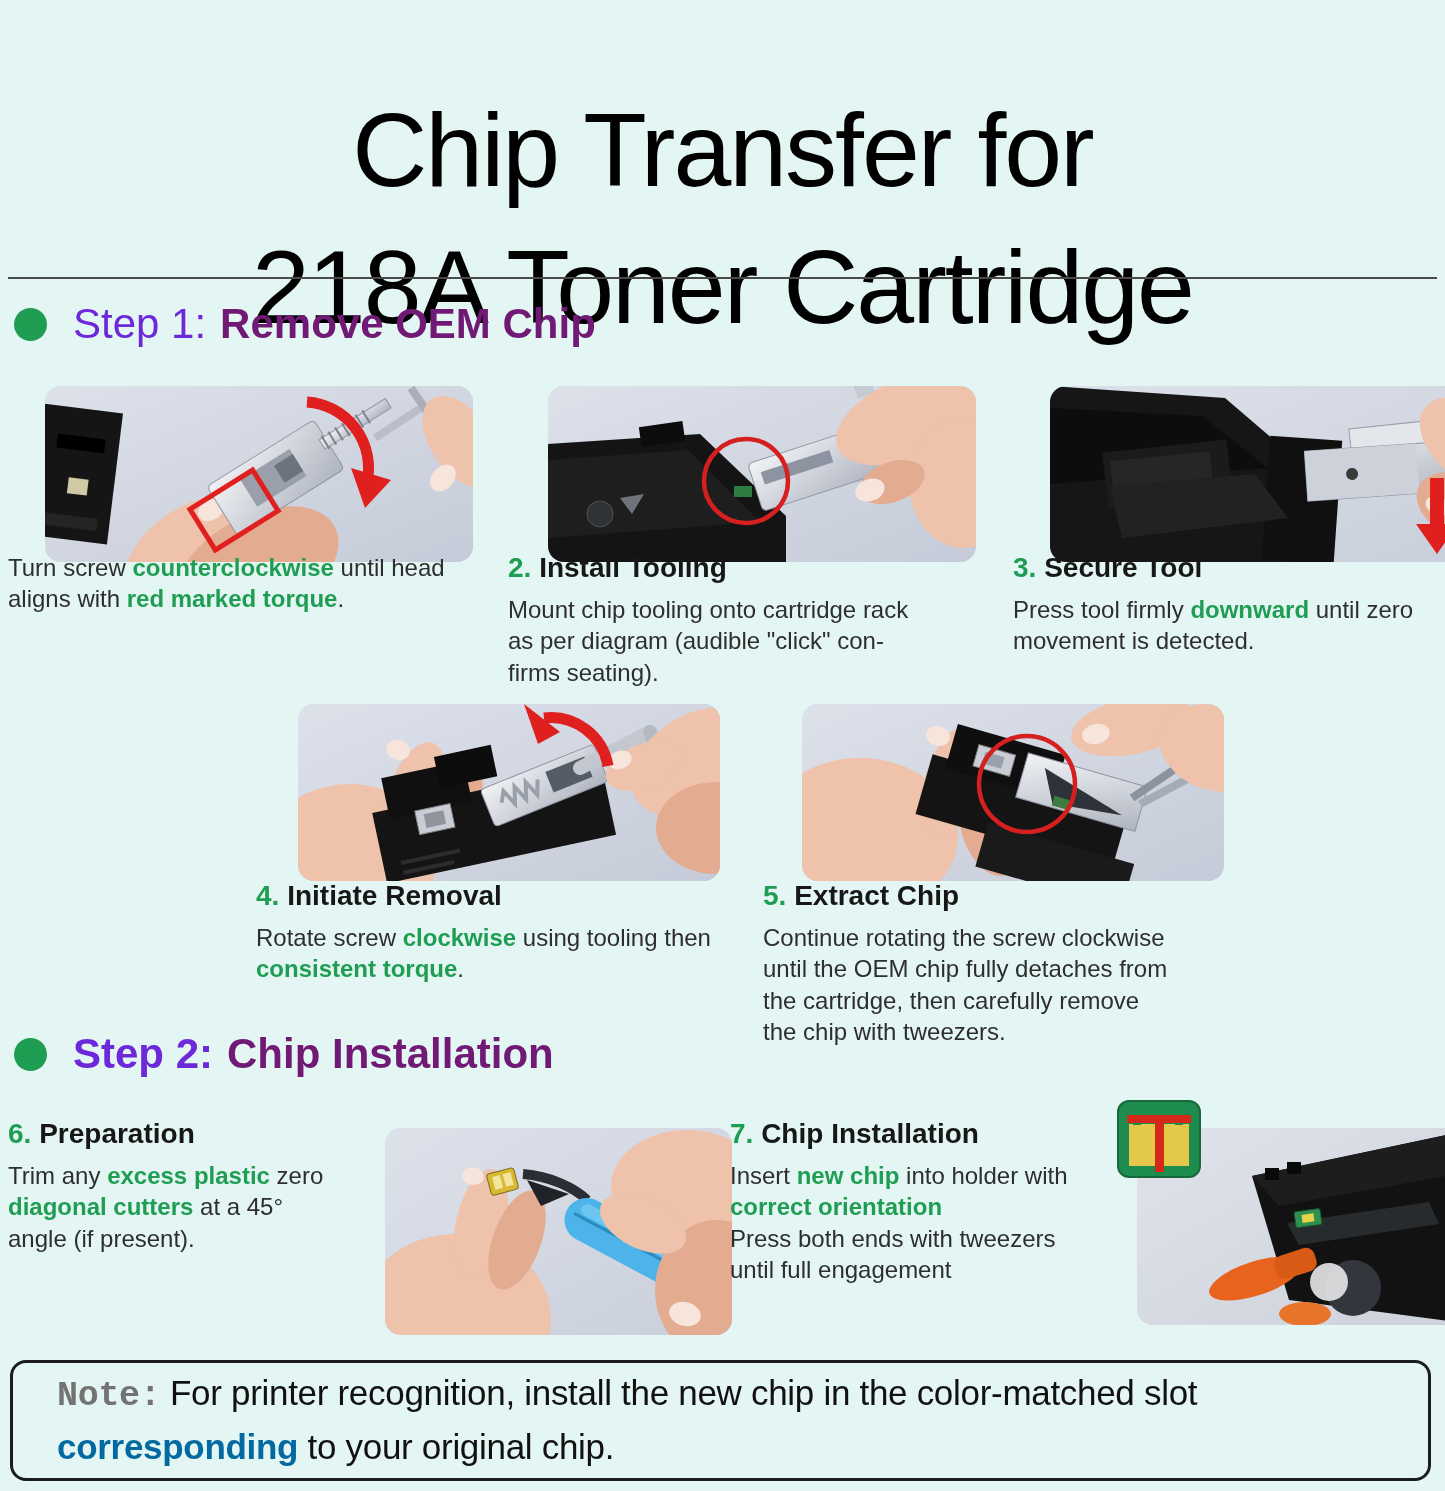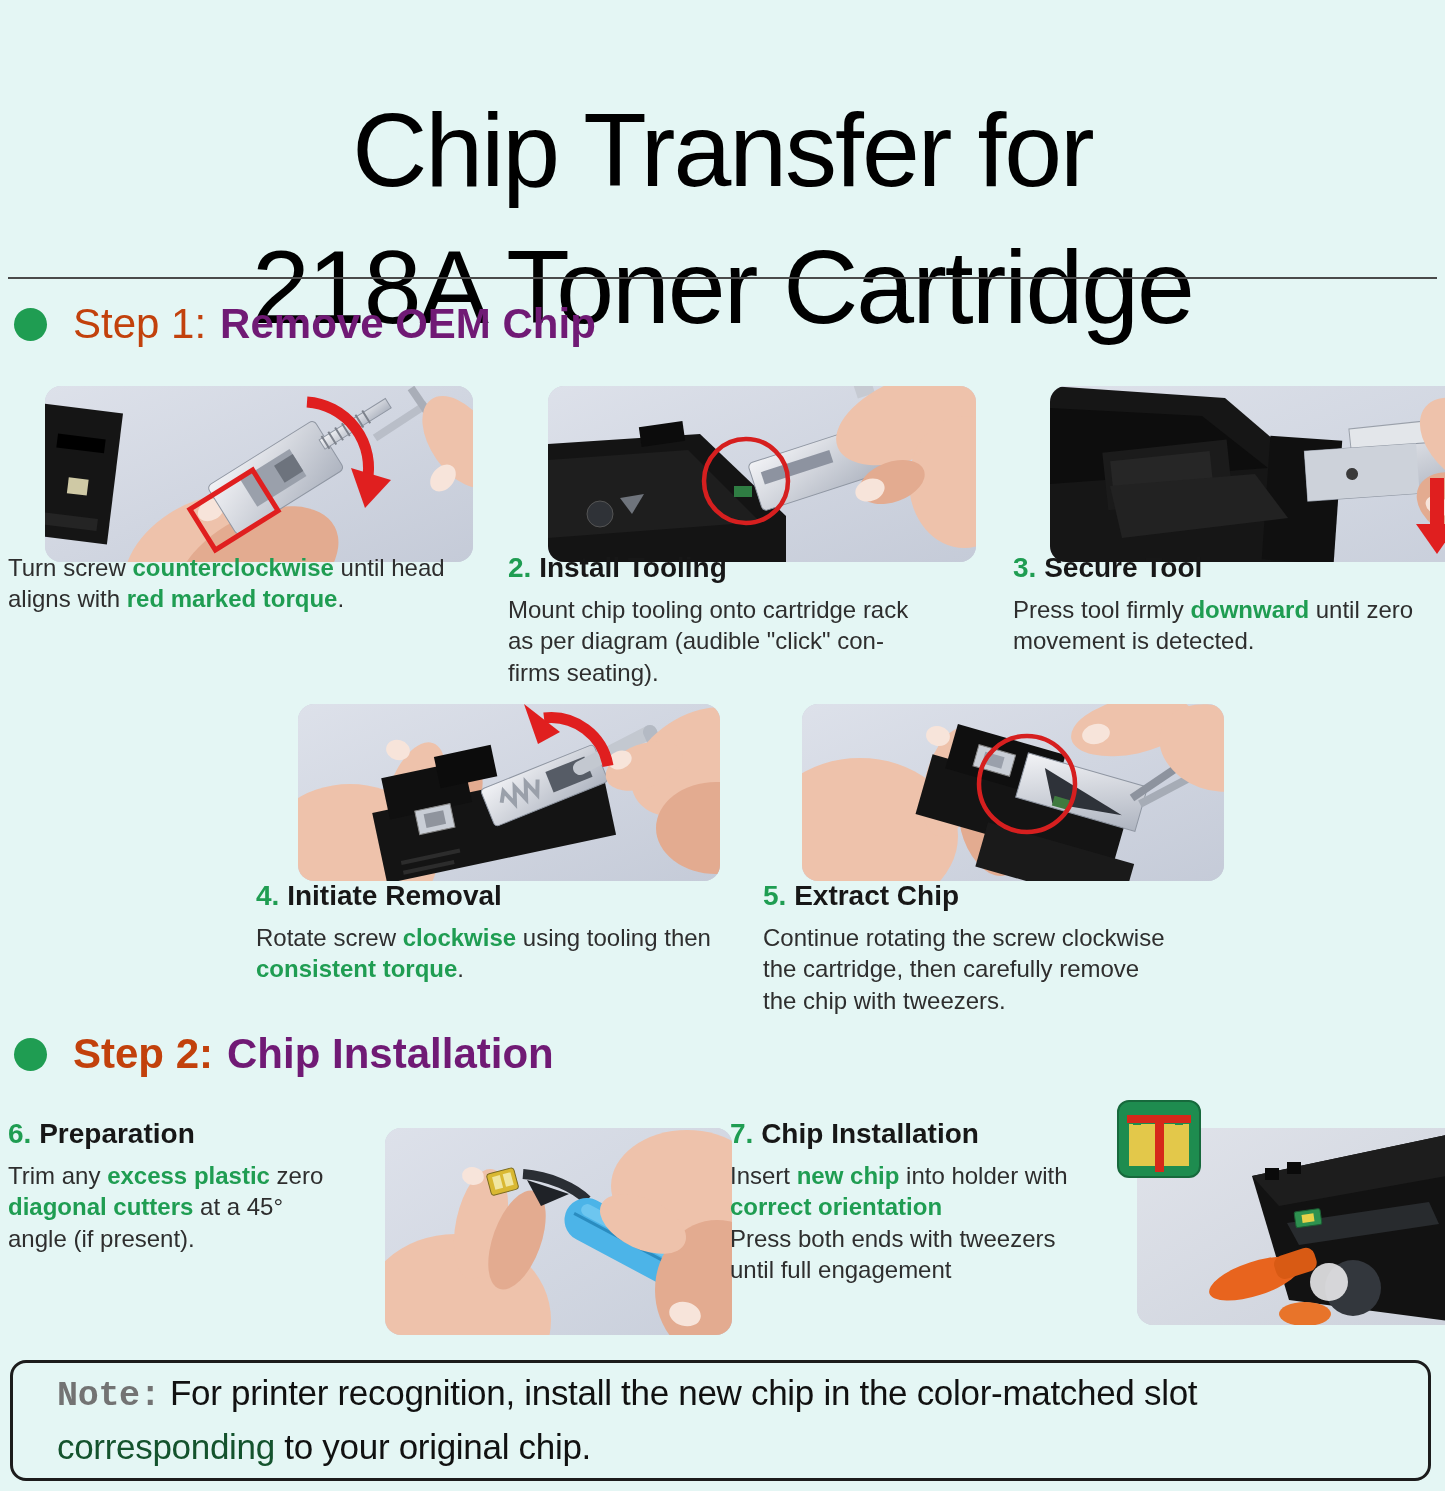--- a/index.html
+++ b/index.html
@@ -3,21 +3,21 @@
 <meta charset="utf-8">
 <style>
   html,body{margin:0;padding:0;background:#e4f6f4;}
   .page{position:relative;width:1445px;height:1491px;background:#e4f6f4;overflow:hidden;
         font-family:"Liberation Sans",sans-serif;color:#222;}
   .main-title{position:absolute;top:12px;left:0;right:0;text-align:center;
         font-size:104px;font-weight:normal;color:#000;line-height:1.32;letter-spacing:-2px;}
   .divider{position:absolute;top:277px;left:8px;right:8px;border-top:2px solid #4a4a4a;}
   .step-header{position:absolute;display:flex;align-items:center;}
   .bullet{width:33px;height:33px;border-radius:50%;background:#1f9d52;flex:0 0 auto;}
-  .step-label{font-size:42px;color:#c2410c;margin-left:26px;}
+  .step-label{font-size:42px;color:#6d28d9;margin-left:26px;}
   #step1-header .step-label{font-weight:normal;}
   #step2-header .step-label{font-weight:bold;text-align:right;}
   .step-title{font-size:42px;font-weight:bold;color:#701a75;margin-left:14px;}
   #step1-header{top:300px;left:14px;}
   #step2-header{top:1030px;left:14px;}
   .photo{position:absolute;border-radius:16px;overflow:hidden;background:#ccd2de;}
   .photo svg{display:block;width:100%;height:100%;}
   .cap{position:absolute;}
   .cap-title{font-size:28px;font-weight:bold;color:#171717;margin:0 0 10px 0;line-height:1.15;}
   .cap-num{color:#1f9d52;}
@@ -37,21 +37,21 @@
   #photo4{left:258px;top:688px;width:422px;height:177px;}
   #photo5{left:762px;top:688px;width:422px;height:177px;}
   #photo6{left:345px;top:1112px;width:347px;height:207px;}
   #photo7{left:1097px;top:1112px;width:343px;height:197px;}
   .chip-icon{position:absolute;left:1117px;top:1100px;width:84px;height:78px;z-index:5;}
   .note{position:absolute;left:10px;top:1360px;width:1421px;height:121px;box-sizing:border-box;
         border:3px solid #1c1c1c;border-radius:16px;display:flex;align-items:center;
         padding:0 44px;}
   .note-text{font-size:35px;color:#111;line-height:1.45;letter-spacing:-0.3px;}
   .note-label{color:#737373;font-weight:bold;font-family:Liberation Mono, monospace;}
-  .note-green{color:#14532d;font-weight:normal;}
+  .note-green{color:#0369a1;font-weight:bold;}
 </style>
 </head>
 <body>
 
 <div class="page">
 
   <h1 class="main-title"><span>Chip Transfer for</span><br>
     <span>218A Toner Cartridge</span></h1>
 
   <div class="divider"></div>
@@ -305,20 +305,21 @@
     <p class="cap-title"><span class="cap-num">4.</span>
       <span>Initiate Removal</span></p>
     <p class="cap-body"><span>Rotate screw </span><span class="g">clockwise</span><span> using tooling then </span><span class="g">consistent torque</span><span>.</span></p>
   </figcaption>
 
   <figcaption class="cap" id="cap5">
     <p class="cap-title"><span class="cap-num">5.</span>
       <span>Extract Chip</span></p>
     <p class="cap-body">
       <span class="ln">Continue rotating the screw clockwise</span>
+      <span class="ln">until the OEM chip fully detaches from</span>
       <span class="ln">the cartridge, then carefully remove</span>
       <span class="ln">the chip with tweezers.</span>
     </p>
   </figcaption>
 
   <div class="step-header" id="step2-header">
     <span class="bullet"></span>
     <span class="step-label">Step 2:</span>
     <span class="step-title">Chip Installation</span>
   </div>

